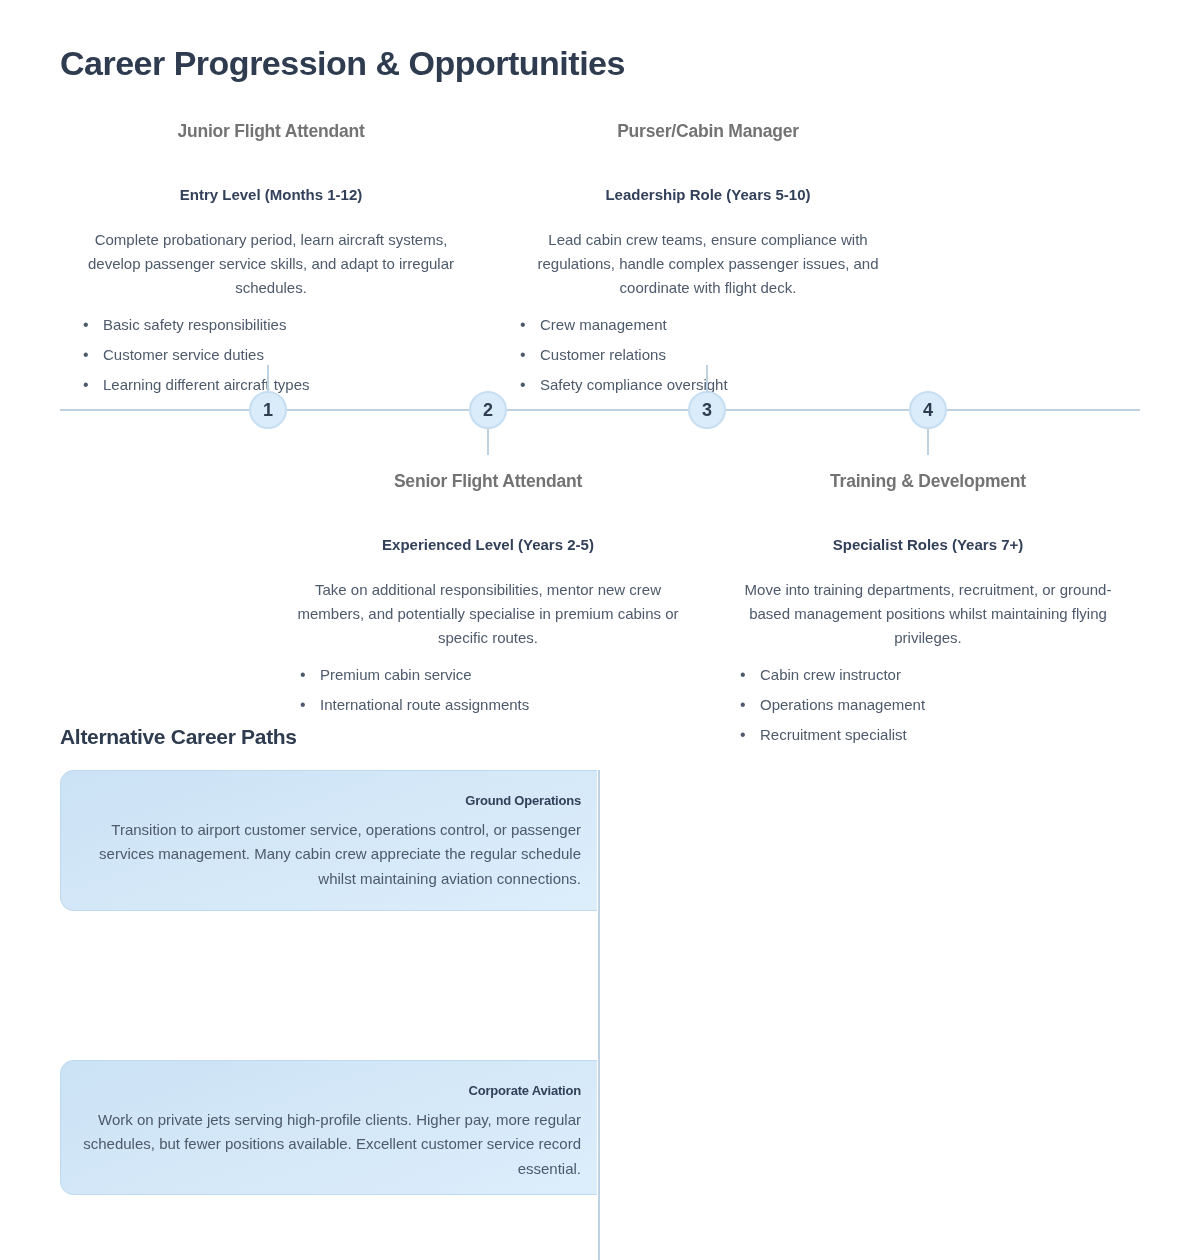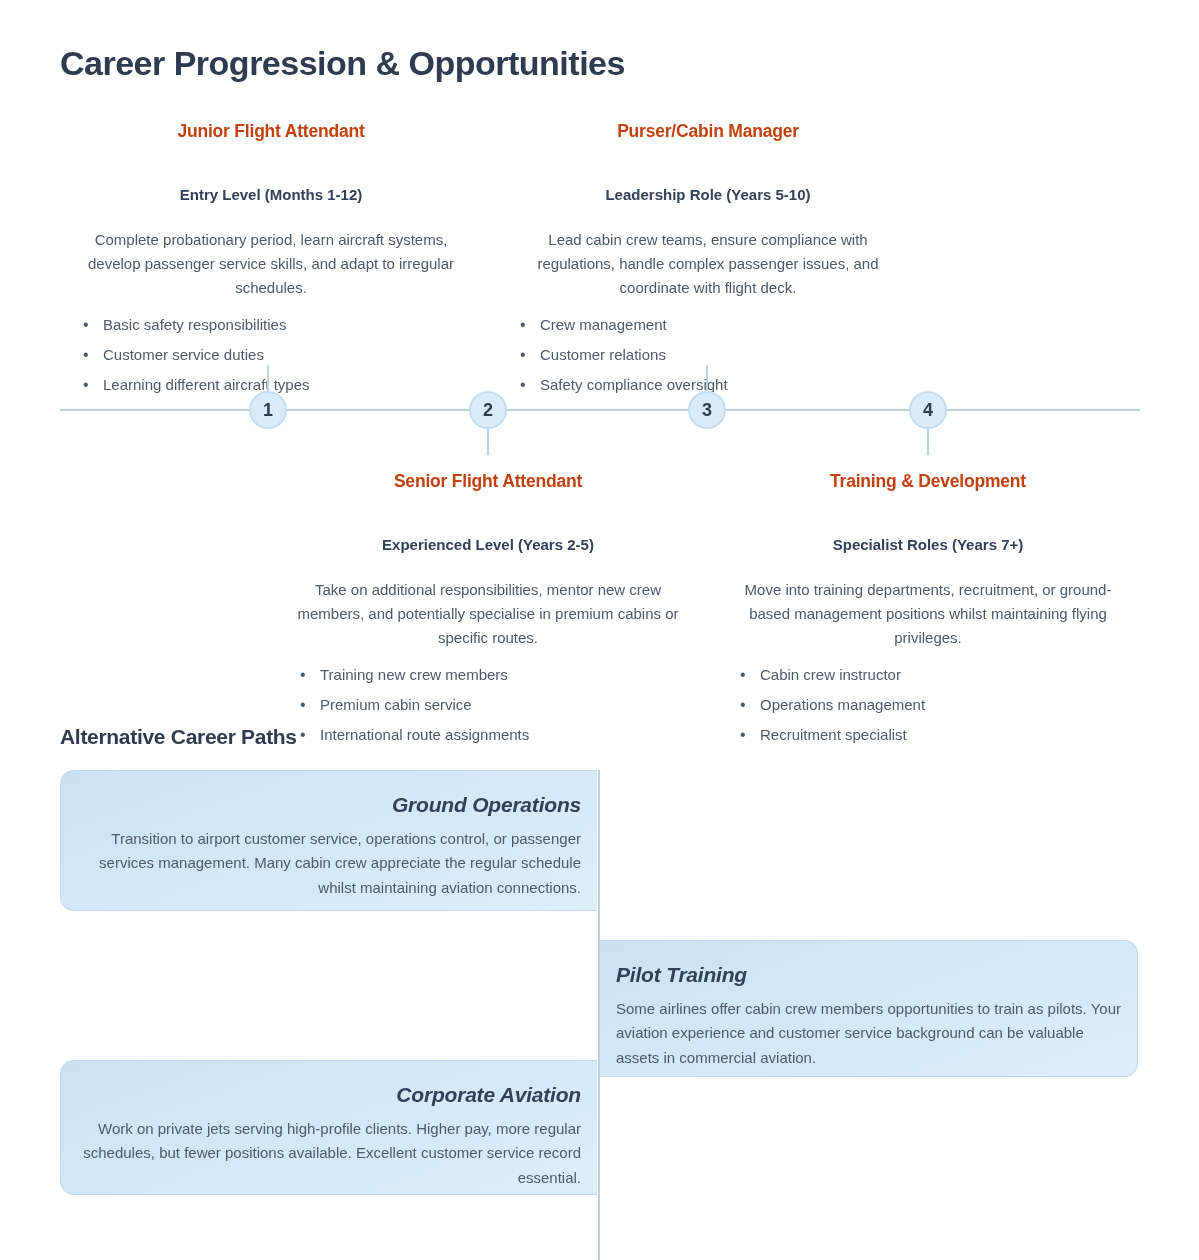--- a/index.html
+++ b/index.html
@@ -8,21 +8,21 @@
     position:relative; width:1199px; height:1260px; background:#ffffff;
     font-family:"Liberation Sans", sans-serif; overflow:hidden;
   }
   .page-title {
     position:absolute; left:60px; top:44px;
     font-size:34px; font-weight:700; color:#2f3b4f; letter-spacing:-0.5px;
   }
 
   
   .stage { position:absolute; width:400px; text-align:center; }
-  .stage .s-title { font-size:17.5px; font-weight:700; color:#c2410c; letter-spacing:-0.2px; margin-bottom:13px; }
+  .stage .s-title { font-size:17.5px; font-weight:700; color:#737373; letter-spacing:-0.2px; margin-bottom:13px; }
   .stage .s-sub   { font-size:15px; font-weight:700; color:#33405a; margin-bottom:15px;margin-top:44px; }
   .stage .s-desc  { font-size:15px; line-height:1.6; color:#4d5a6b; margin-bottom:16px;margin-top:25px; }
   .stage ul { list-style:none; text-align:left; padding-left:12px; }
   .stage li { position:relative; padding-left:20px; font-size:15px; line-height:1.25; color:#4d5a6b; margin-bottom:11px; }
   .stage li::before { content:"\2022"; position:absolute; left:0; top:-1px; font-size:16px; color:#4d5a6b; }
 
   .pos-top-left     { left:71px;  top:121px; }
   .pos-top-right    { left:508px; top:121px; }
   .pos-bottom-left  { left:288px; top:471px; }
   .pos-bottom-right { left:728px; top:471px; }
@@ -45,21 +45,21 @@
   
   .alt-title {
     position:absolute; left:60px; top:725px;
     font-size:21px; font-weight:700; color:#2f3b4f; letter-spacing:-0.3px;
   }
   .alt-spine { position:absolute; left:598px; top:770px; width:2px; height:490px; background:#bed2e2; }
   .card {
     position:absolute; background:linear-gradient(160deg, #cbe2f5 0%, #ddeefb 100%);
     border:1px solid #bfdaf0; padding:14px 16px;
   }
-  .card .c-title { font-size:21px; font-weight:700; color:#33405a; letter-spacing:-0.2px; margin:8px 0 10px;font-style:italic; }
+  .card .c-title { font-size:13px; font-weight:700; color:#33405a; letter-spacing:-0.2px; margin:8px 0 10px; }
   .card .c-desc  { font-size:15px; line-height:1.63; color:#4d5a6b; }
   .card-left  { left:60px;  width:537px; border-radius:14px 0 0 14px; border-right:none; text-align:right; }
   .card-right { left:600px; width:538px; border-radius:0 14px 14px 0; border-left:none;  text-align:left; }
   .card-1 { top:770px;  height:141px; }
   .card-2 { top:940px;  height:137px; }
   .card-3 { top:1060px; height:135px; }
 </style>
 </head>
 <body>
 
@@ -105,21 +105,20 @@
     </div>
   <div class="tl-node node-4">
       <span>4</span>
     </div>
 
   <div class="stage pos-bottom-left">
     <div class="s-title">Senior Flight Attendant</div>
     <div class="s-sub">Experienced Level (Years 2-5)</div>
     <div class="s-desc">Take on additional responsibilities, mentor new crew members, and potentially specialise in premium cabins or specific routes.</div>
     <ul>
-      <li>Training new crew members</li>
       <li>Premium cabin service</li>
       <li>International route assignments</li>
     </ul>
   </div>
 
   <div class="stage pos-bottom-right">
     <div class="s-title">Training &amp; Development</div>
     <div class="s-sub">Specialist Roles (Years 7+)</div>
     <div class="s-desc">Move into training departments, recruitment, or ground-based management positions whilst maintaining flying privileges.</div>
     <ul>
@@ -130,23 +129,19 @@
   </div>
 
   <div class="alt-title">Alternative Career Paths</div>
   <div class="alt-spine"></div>
 
   <div class="card card-left card-1">
     <div class="c-title">Ground Operations</div>
     <div class="c-desc">Transition to airport customer service, operations control, or passenger services management. Many cabin crew appreciate the regular schedule whilst maintaining aviation connections.</div>
   </div>
 
-  <div class="card card-right card-2">
-    <div class="c-title">Pilot Training</div>
-    <div class="c-desc">Some airlines offer cabin crew members opportunities to train as pilots. Your aviation experience and customer service background can be valuable assets in commercial aviation.</div>
-  </div>
 
   <div class="card card-left card-3">
     <div class="c-title">Corporate Aviation</div>
     <div class="c-desc">Work on private jets serving high-profile clients. Higher pay, more regular schedules, but fewer positions available. Excellent customer service record essential.</div>
   </div>
 
 </div>
 
 </body></html>

